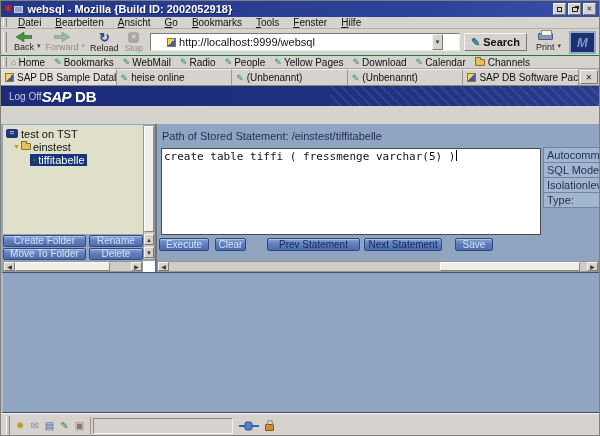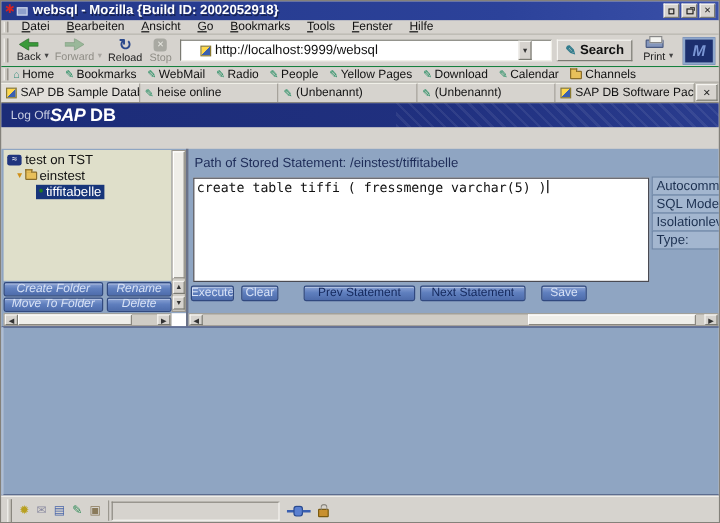--- a/index.html
+++ b/index.html
@@ -119,21 +119,21 @@
   .vscroll { position:absolute; left:140px; top:0; width:12px; height:135px;
     background:#cfccc5; border:1px solid #9a978f; }
   .vthumb { position:absolute; left:0; top:0; width:10px; height:106px; background:#efeee9;
     border:1px solid; border-color:#fff #8a877f #8a877f #fff; }
   .sbtn { position:absolute; width:10px; height:11px; background:#d6d3ce; border:1px solid;
     border-color:#f5f4f0 #7a7a72 #7a7a72 #f5f4f0; font-size:6px; color:#333;
     display:flex; align-items:center; justify-content:center; }
 
   .lf-buttons { position:absolute; left:0; top:110px; width:140px; height:25px;
     display:flex; flex-direction:column; gap:1px; }
-  .btnrow { display:flex; gap:3px; height:12px;font-style:italic; }
+  .btnrow { display:flex; gap:3px; height:12px; }
   .mbtn { background:linear-gradient(180deg,#8aa2d4 0%, #5f7fbe 45%, #4e6cab 100%);
     border:1px solid #31497f; border-radius:2px; box-shadow:inset 0 1px 0 rgba(255,255,255,.35);
     color:#d8e2f6; font-size:10px; line-height:10px; text-align:center; overflow:hidden;
     white-space:nowrap; display:flex; align-items:center; justify-content:center; }
   .mbtn.darktext { color:#14285c; }
 
   .hscroll { position:absolute; height:11px; background:#cfccc5; border:1px solid #9a978f; }
   .hthumb { position:absolute; top:0; height:9px; background:#efeee9;
     border:1px solid; border-color:#fff #8a877f #8a877f #fff; }
   .sbtn-h { position:absolute; top:0; width:11px; height:9px; background:#d6d3ce; border:1px solid;
@@ -372,24 +372,24 @@
       <div class="sqlbox"><span>create table tiffi ( fressmenge varchar(5) )</span><span class="caret"></span></div>
 
       <div class="infopanel">
         <div class="inforow">Autocommit</div>
         <div class="inforow">SQL Mode:</div>
         <div class="inforow">Isolationlevel:</div>
         <div class="inforow">Type:</div>
       </div>
 
       <div class="execrow">
-        <span class="mbtn" style="width:36px;">Execute</span>
+        <span class="mbtn" style="width:50px;">Execute</span>
         <span class="mbtn" style="width:31px; margin-left:6px;">Clear</span>
         <span class="mbtn darktext" style="width:93px; margin-left:21px;">Prev Statement</span>
-        <span class="mbtn darktext" style="width:88px; margin-left:4px;text-align:right;">Next Statement</span>
+        <span class="mbtn darktext" style="width:78px; margin-left:4px;text-align:right;">Next Statement</span>
         <span class="mbtn" style="width:38px; margin-left:13px;">Save</span>
       </div>
 
       <div class="hscroll" style="left:0; right:0; top:136px;">
         <span class="sbtn-h" style="left:0;">◀</span>
         <span class="hthumb" style="left:64%; width:32%;"></span>
         <span class="sbtn-h" style="right:0;">▶</span>
       </div>
     </div>
   </div>

